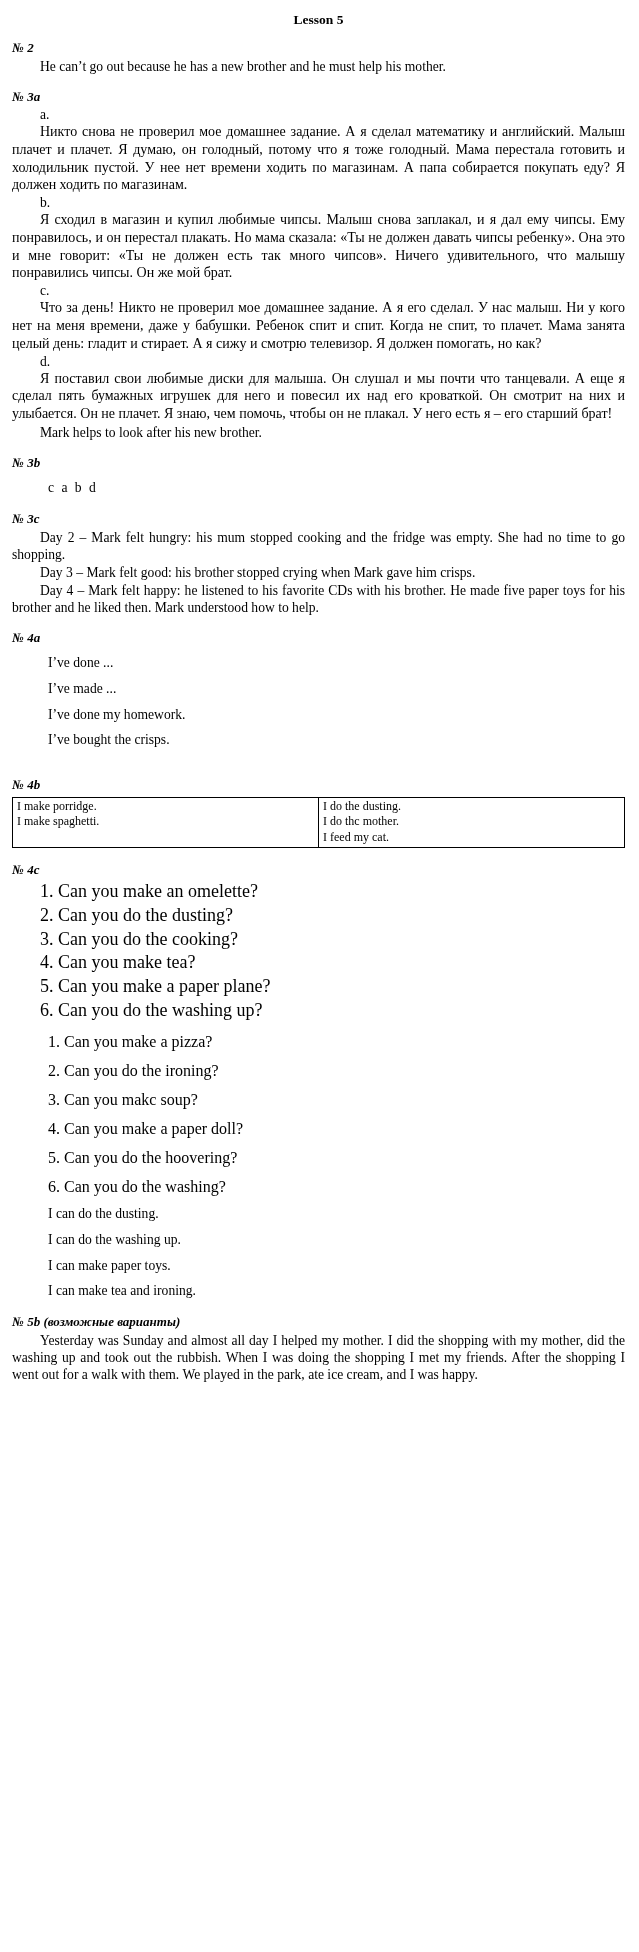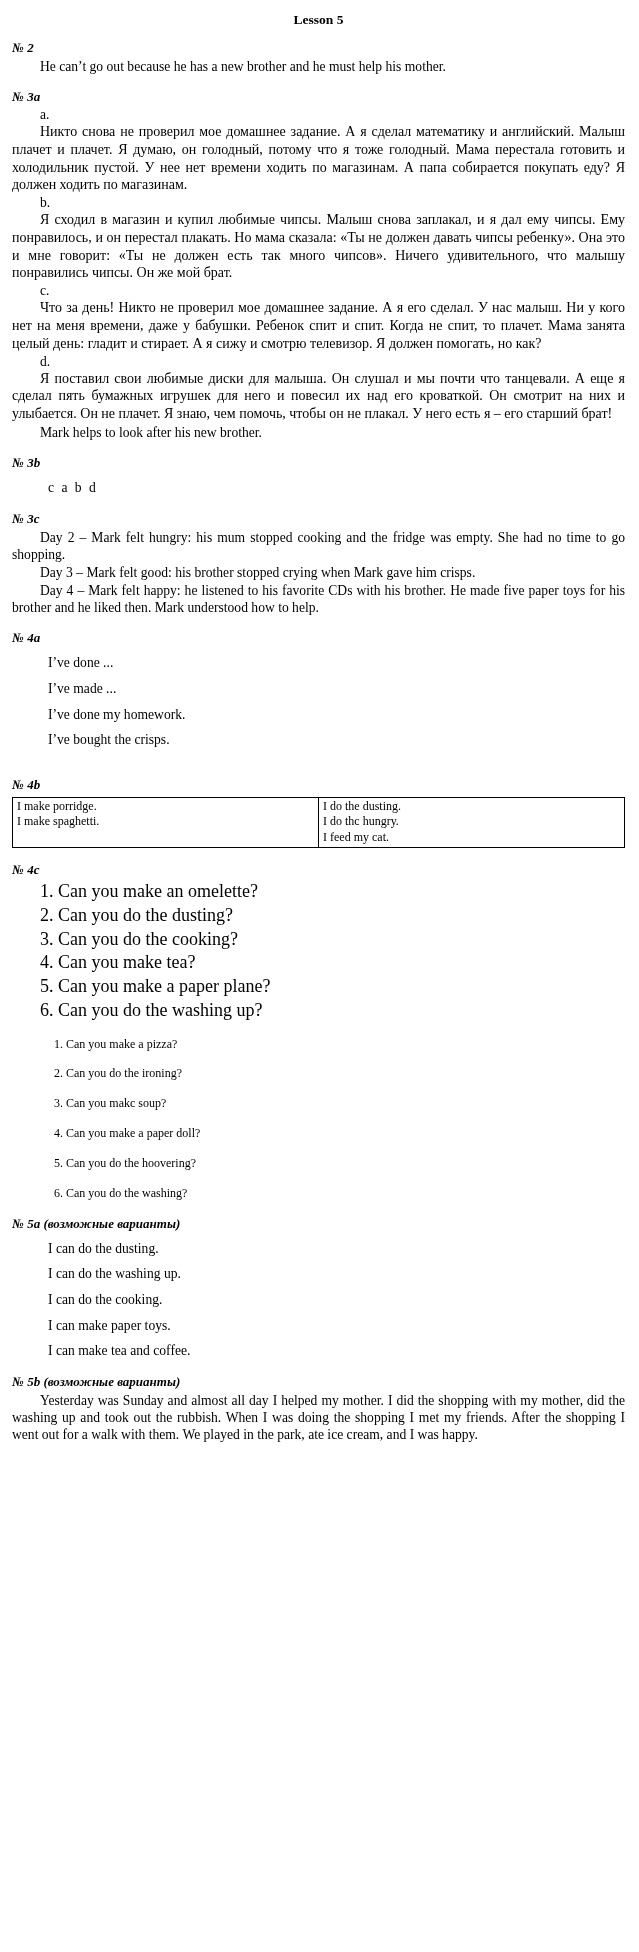--- a/index.html
+++ b/index.html
@@ -57,23 +57,23 @@
     margin: 8px;
     padding-left: 28px;
   }
   .line-num {
     font-size: 18px;
     line-height: 1.32;
     margin: 0;
     padding-left: 28px;
   }
   .line-num2 {
-    font-size: 12px;
+    font-size: 16px;
     line-height: 1.32;
-    margin: 14px;
+    margin: 8px;
     padding-left: 28px;
   }
   .spaced {
     letter-spacing: 2px;
   }
   .gap-s { height: 6px; }
   table.make-do {
     border-collapse: collapse;
     width: 100%;
     margin: 4px 0 0 0;
@@ -136,21 +136,21 @@
   <div class="tbl-wrap">
     <table class="make-do">
       <tbody>
           <tr>
         <td>
           <div>I make porridge.</div>
           <div>I make spaghetti.</div>
         </td>
         <td>
           <div>I do the dusting.</div>
-          <div>I do thc hungry.</div>
+          <div>I do thc mother.</div>
           <div>I feed my cat.</div>
         </td>
       </tr>
     </tbody>
       </table>
   </div>
 
   <div class="ex-head">№ 4c</div>
   <p class="line-num">1. Can you make an omelette?</p>
   <p class="line-num">2. Can you do the dusting?</p>
@@ -158,23 +158,21 @@
   <p class="line-num">4. Can you make tea?</p>
   <p class="line-num">5. Can you make a paper plane?</p>
   <p class="line-num">6. Can you do the washing up?</p>
   <p class="line-num2">1.  Can you make a pizza?</p>
   <p class="line-num2">2.  Can you do the ironing?</p>
   <p class="line-num2">3.  Can you makc soup?</p>
   <p class="line-num2">4.  Can you make a paper doll?</p>
   <p class="line-num2">5.  Can you do the hoovering?</p>
   <p class="line-num2">6.  Can you do the washing?</p>
 
-  <div class="ex-head">№ 5a (возможные варианты)</div>
   <p class="line">I can do the dusting.</p>
   <p class="line">I can do the washing up.</p>
-  <p class="line">I can do the cooking.</p>
   <p class="line">I can make paper toys.</p>
-  <p class="line">I can make tea and coffee.</p>
+  <p class="line">I can make tea and ironing.</p>
 
   <div class="ex-head">№ 5b (возможные варианты)</div>
   <p class="para">Yesterday was Sunday and almost all day I helped my mother. I did the shopping with my mother, did the washing up and took out the rubbish. When I was doing the shopping I met my friends. After the shopping I went out for a walk with them. We played in the park, ate ice cream, and I was happy.</p>
 
 </div>
 
 </body></html>

